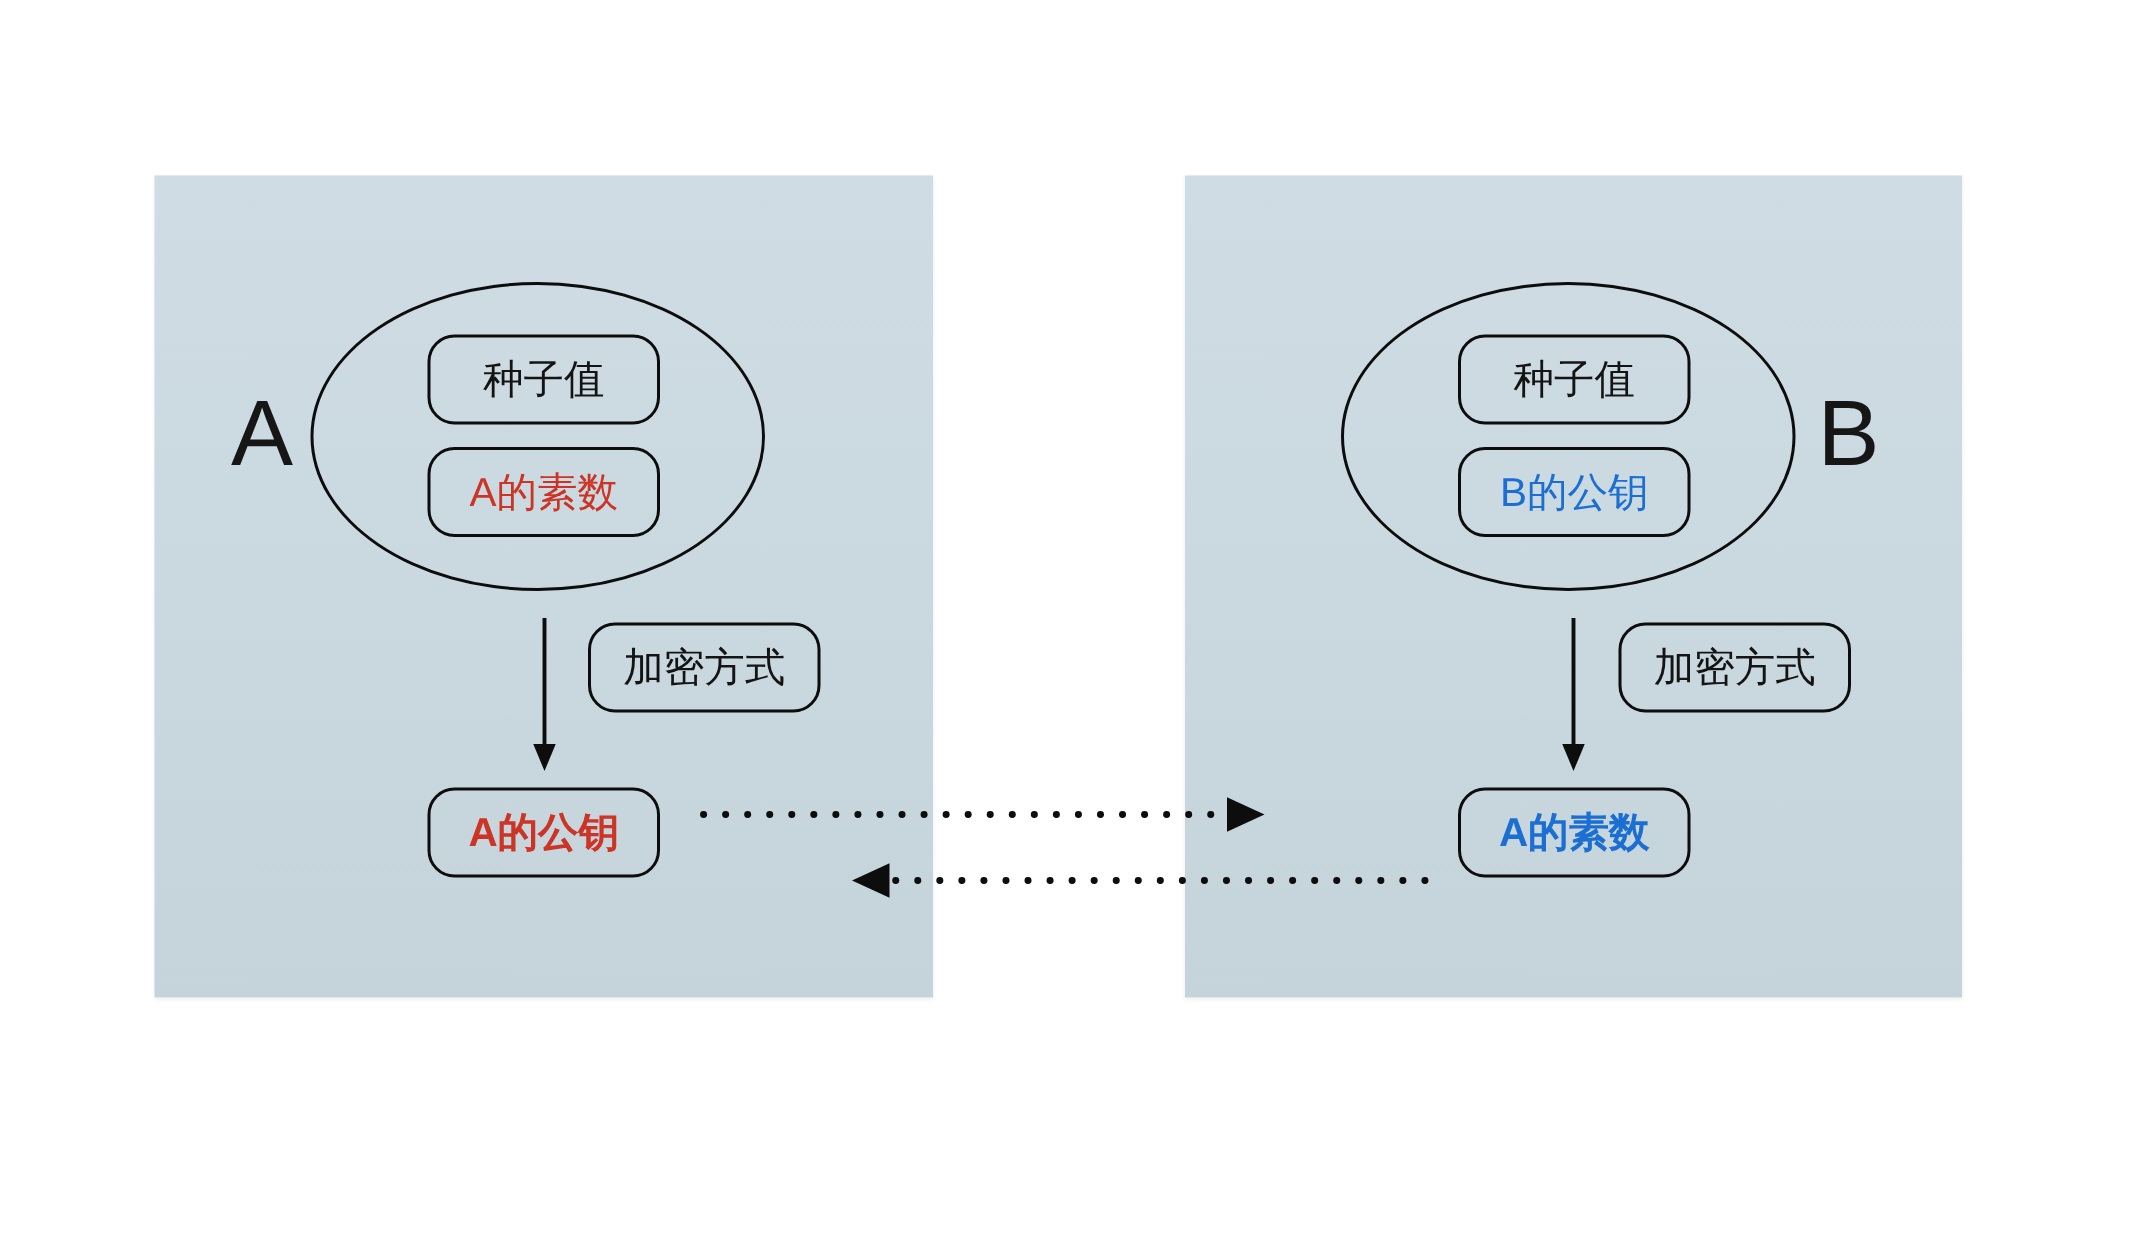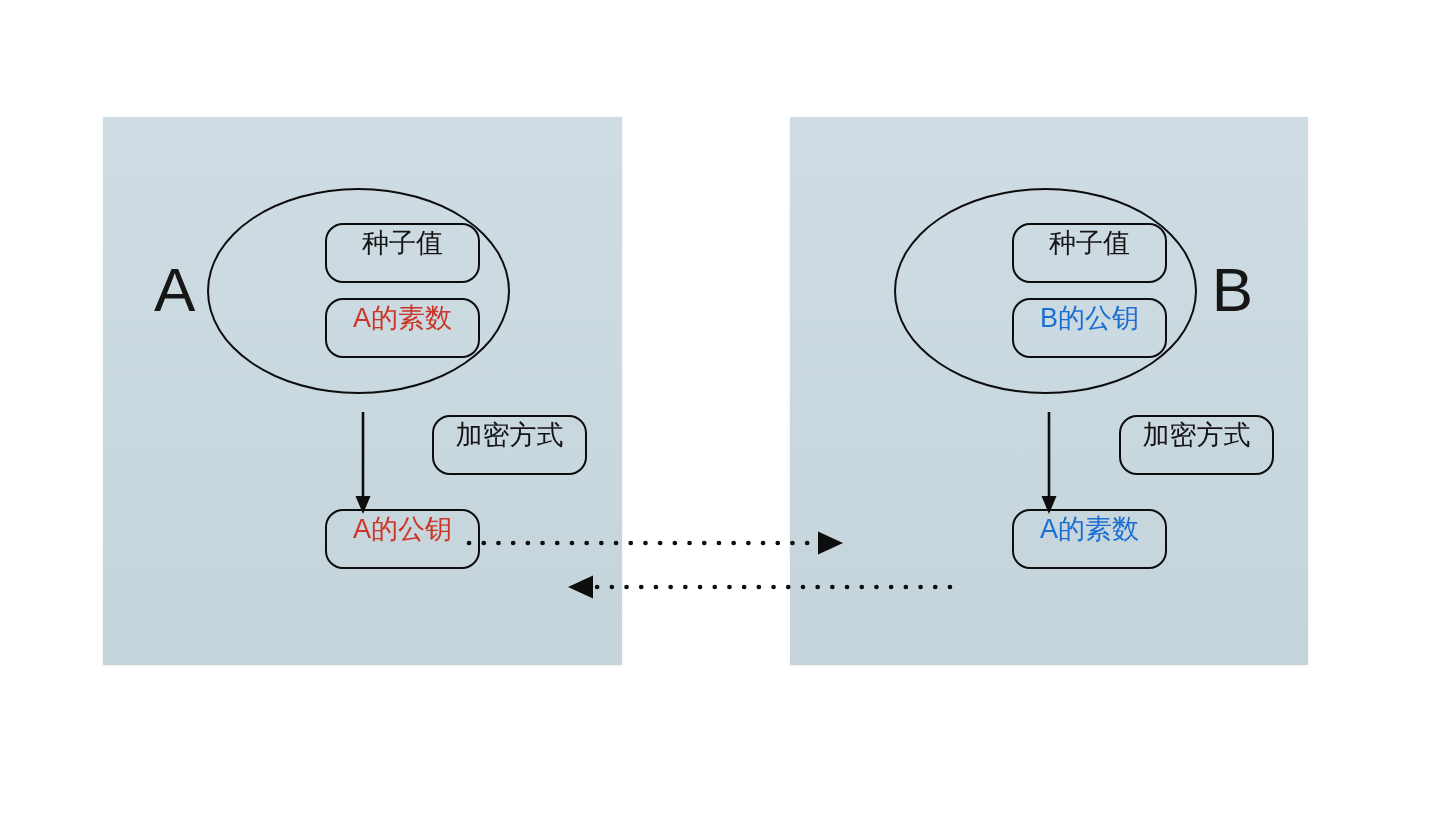--- a/index.html
+++ b/index.html
@@ -45,31 +45,31 @@
     background: transparent;
   }
   .node {
     position: absolute;
     width: 155px;
     height: 60px;
     box-sizing: border-box;
     border: 2.5px solid var(--ink, #0d0d0d);
     border-radius: 18px;
     display: flex;
+    align-items: center;
     justify-content: center;
     font-size: 27px;
     color: #141414;
     background: transparent;
     white-space: nowrap;
-    margin-left: 40px;
   }
   .node-seed   { left: 182px; top: 106px; }
   .node-prime  { left: 182px; top: 181px; font-weight: 400; }
   .node-method { left: 289px; top: 298px; }
-  .node-pubkey { left: 182px; top: 392px; font-weight: 400; }
+  .node-pubkey { left: 182px; top: 408px; font-weight: 700; }
 
   .panel-a .node-prime,
   .panel-a .node-pubkey { color: var(--red, #cc3425); }
   .panel-b .node-prime,
   .panel-b .node-pubkey { color: var(--blue, #1c6fd2); }
 
   .overlay {
     position: absolute;
     left: 0; top: 0;
     width: 1436px;

